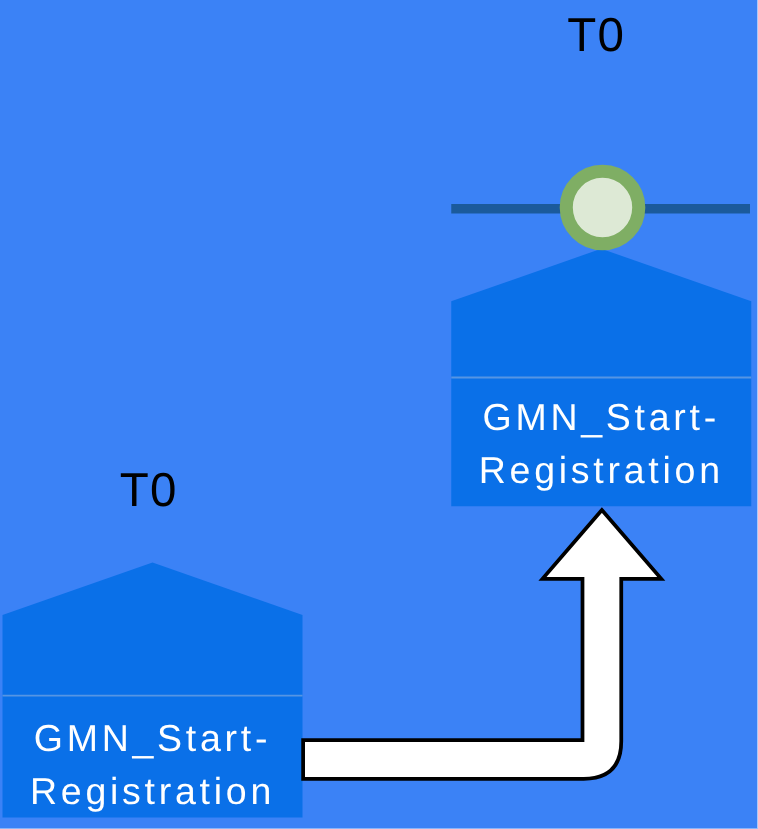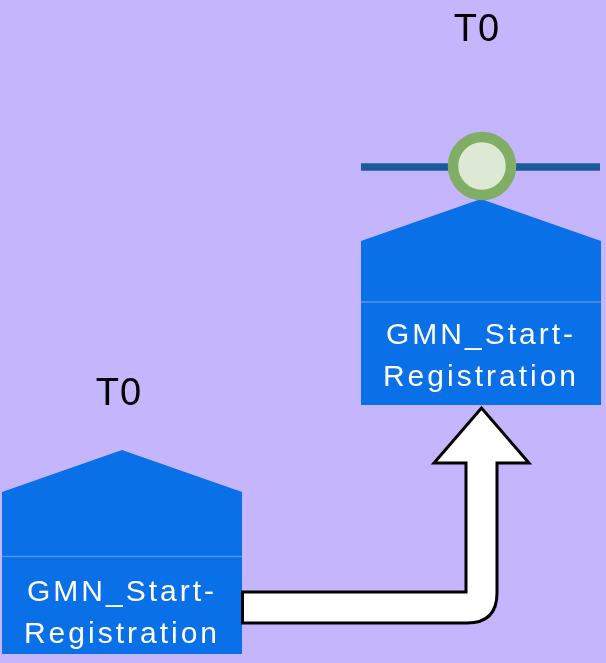--- a/index.html
+++ b/index.html
@@ -4,21 +4,21 @@
 <style>
   html, body {
     margin: 0;
     padding: 0;
     background: #ffffff;
   }
   .canvas {
     position: relative;
     width: 606px;
     height: 663px;
-    background: #c4b5fd;
+    background: #3b82f6;
     font-family: "Liberation Sans", sans-serif;
     overflow: hidden;
   }
   svg { display: block; }
   .time-label {
     font-family: "Liberation Sans", sans-serif;
     font-size: 38px;
     letter-spacing: 1px;
     fill: #000000;
   }

